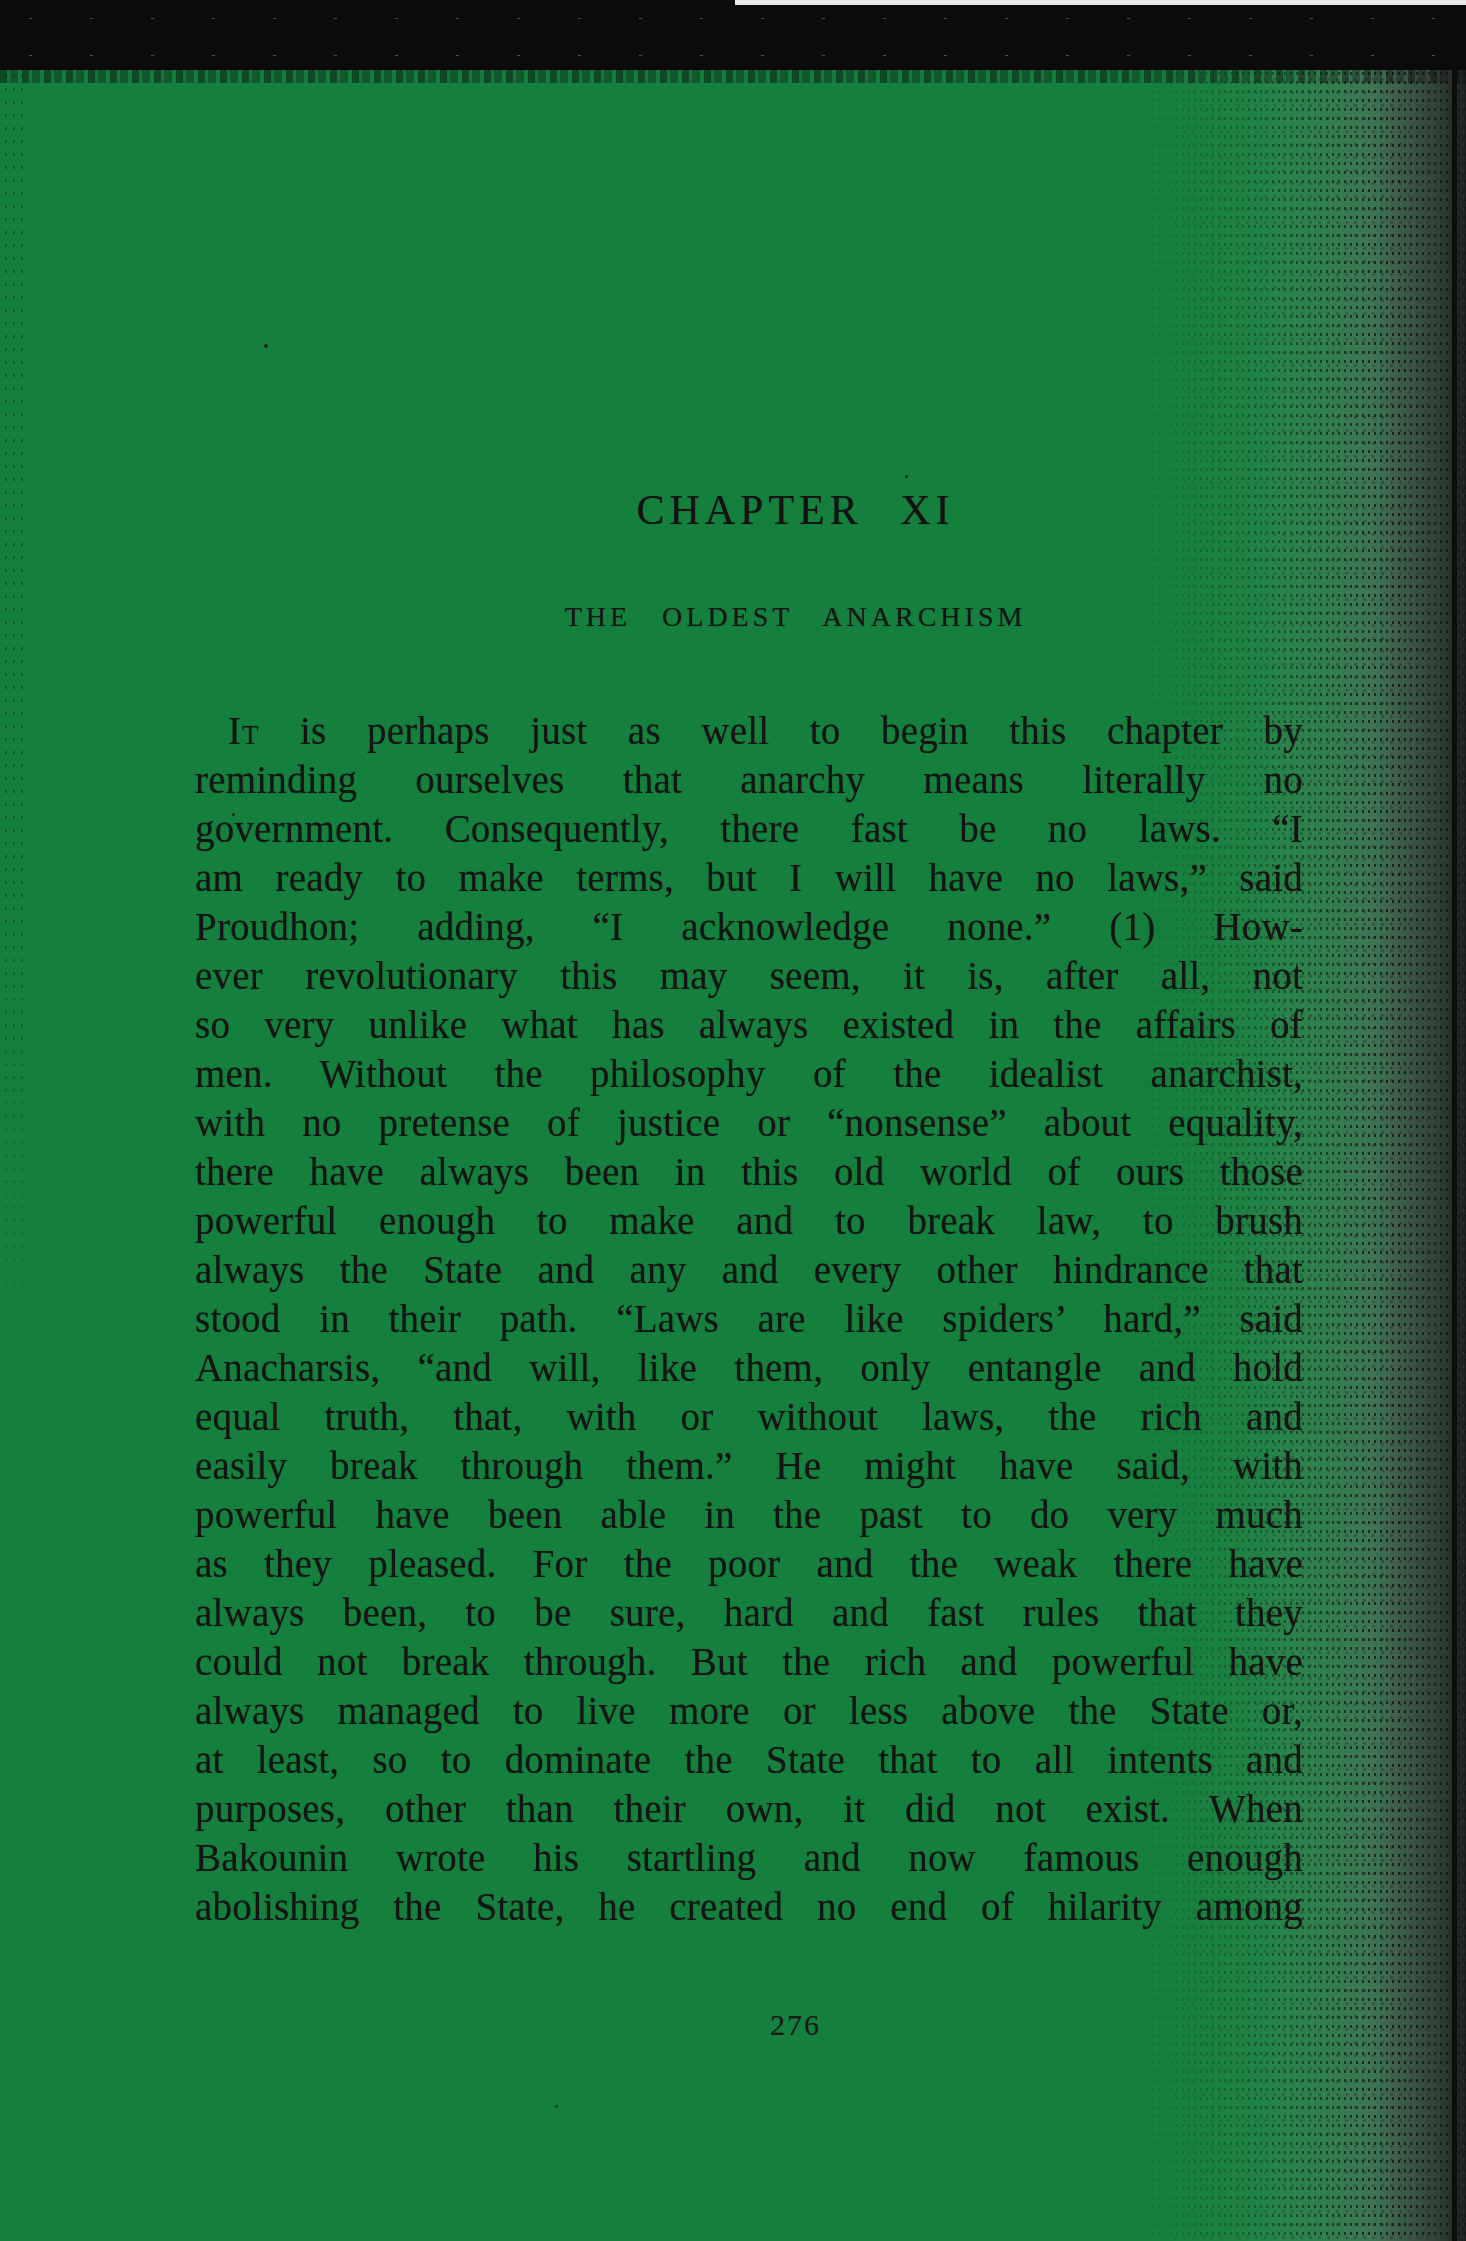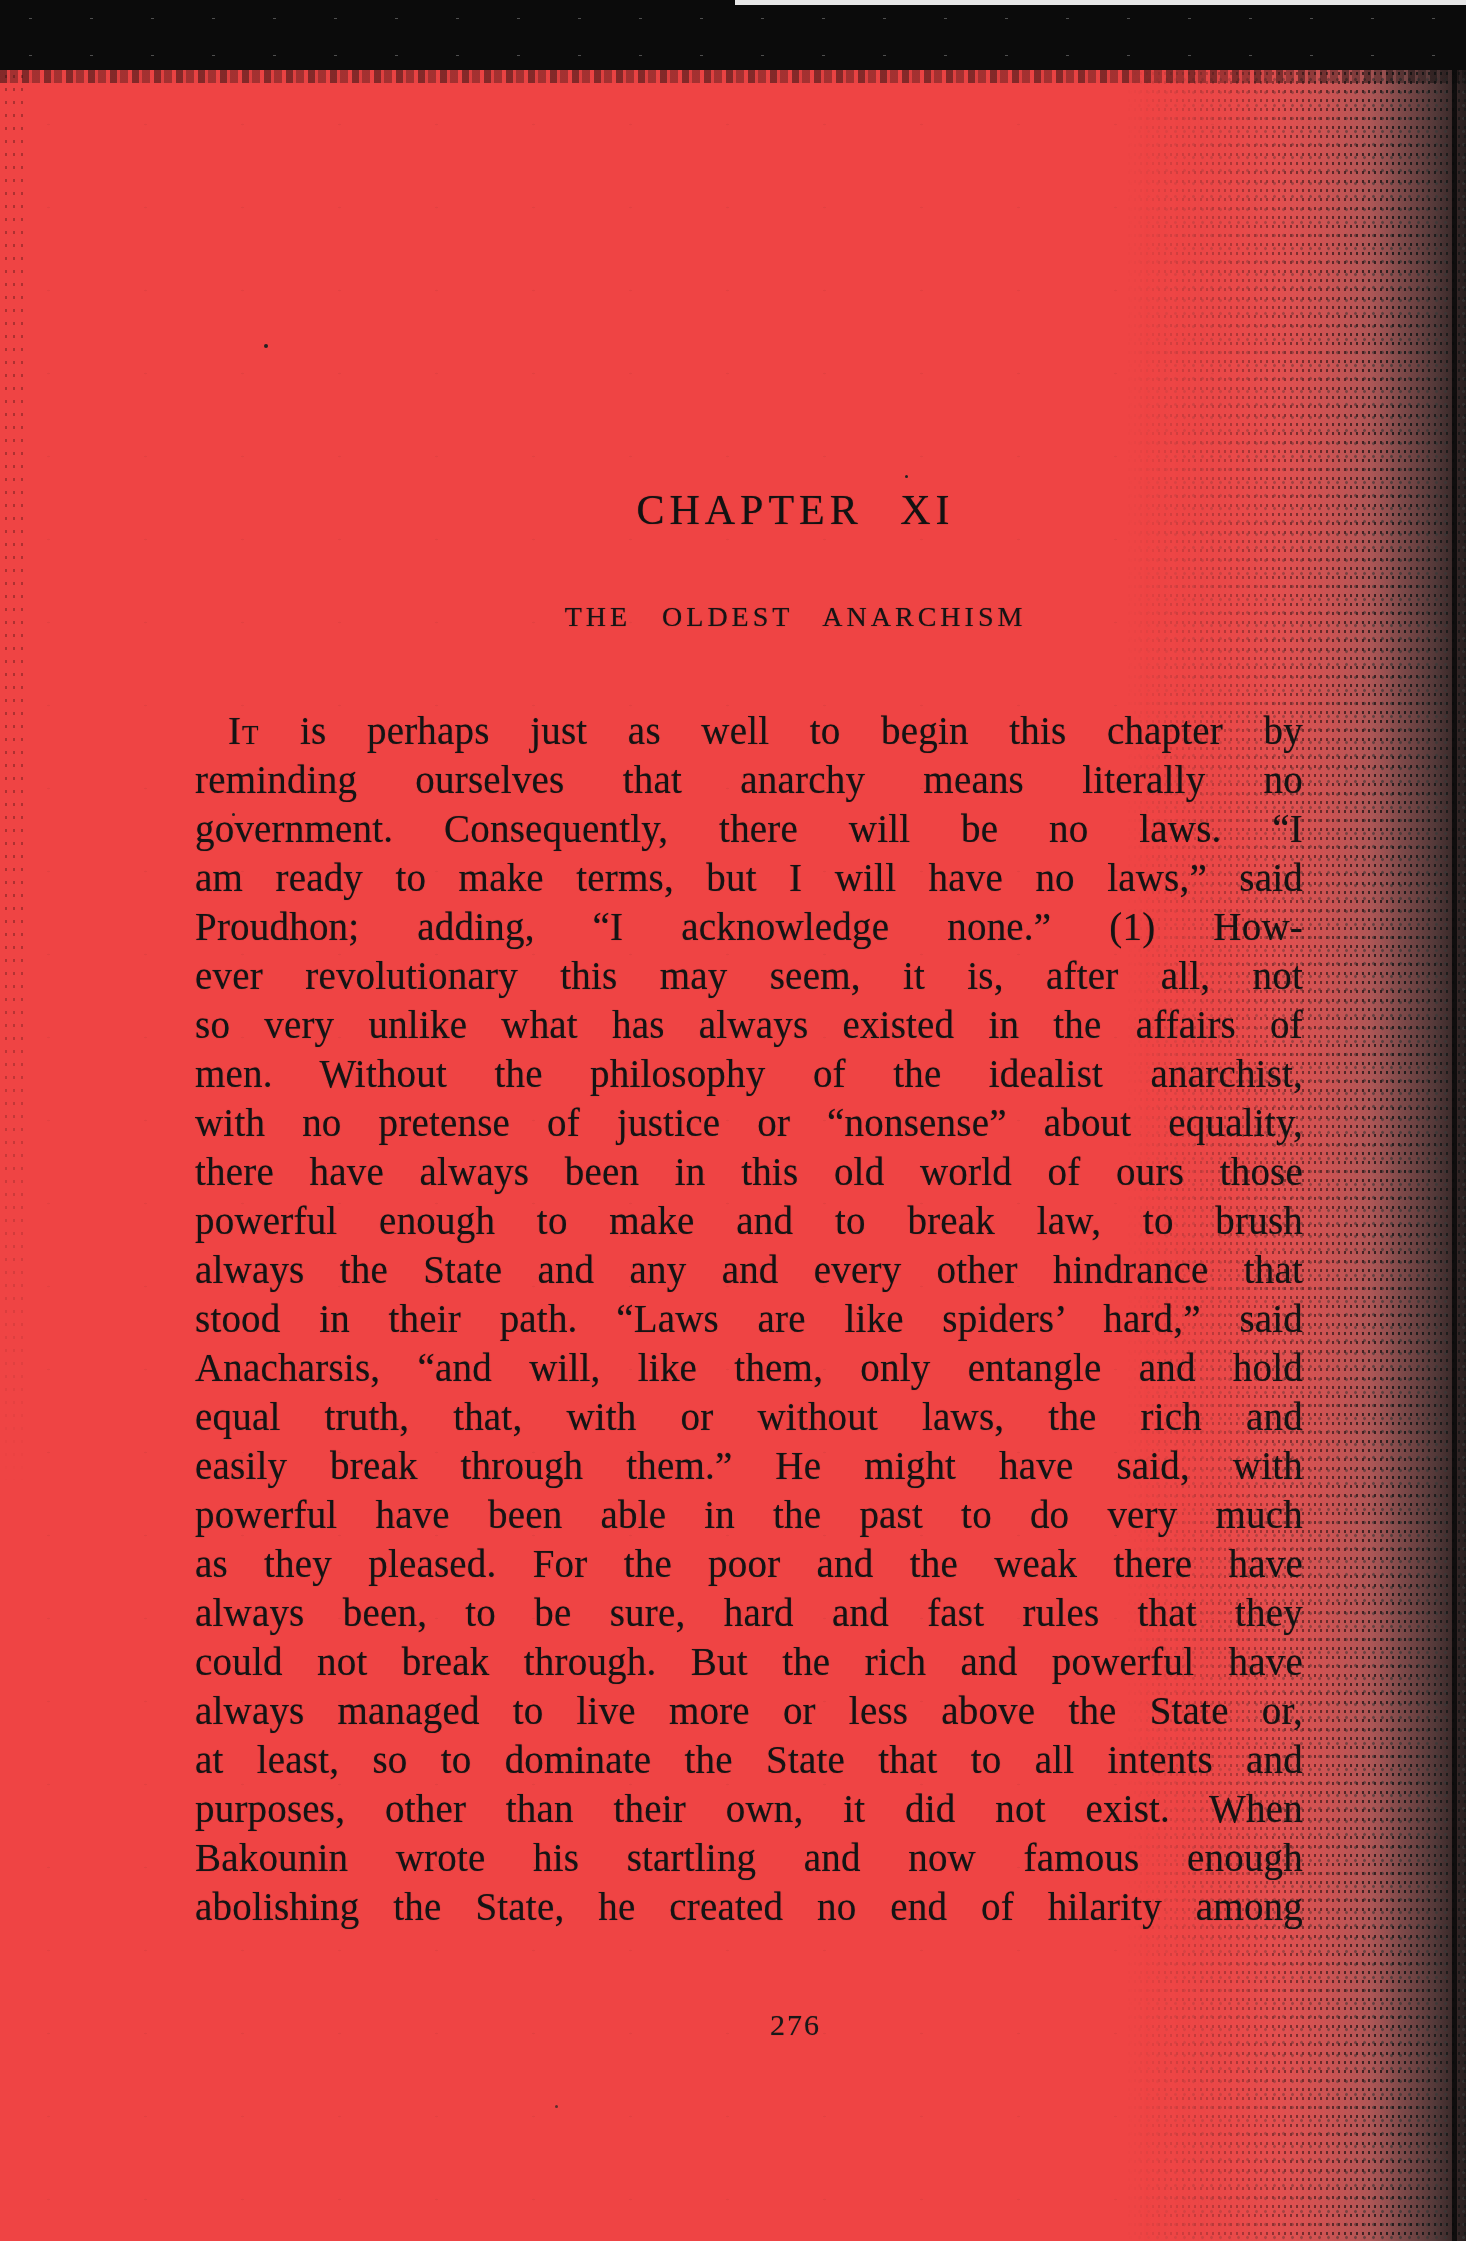--- a/index.html
+++ b/index.html
@@ -1,19 +1,19 @@
 <!DOCTYPE html>
 <html><head>
 <meta charset="utf-8">
 <style>
   html,body{margin:0;padding:0;background:#777;}
   .scan-page{
     position:relative;
     width:1466px;height:2241px;
-    background:#ef4444;
+    background:#15803d;
     overflow:hidden;
     font-family:"Liberation Serif", serif;
     color:#141414;
   }
   
   .scan-page::after{
     content:"";position:absolute;inset:0;pointer-events:none;
     background-image:radial-gradient(rgba(0,0,0,.05) 1px, transparent 1.2px);
     background-size:97px 83px;
   }
@@ -124,21 +124,21 @@
   <span class="speck s3"></span>
   <span class="speck s4"></span>
 
   <h1 class="chapter-heading">CHAPTER XI</h1>
 
   <h2 class="section-heading">THE OLDEST ANARCHISM</h2>
 
   <div class="body-paragraph">
       <div class="line first"><span class="lead">It</span> is perhaps just as well to begin this chapter by</div>
       <div class="line">reminding ourselves that anarchy means literally no</div>
-      <div class="line">government.  Consequently, there will be no laws.  “I</div>
+      <div class="line">government.  Consequently, there fast be no laws.  “I</div>
       <div class="line">am ready to make terms, but I will have no laws,” said</div>
       <div class="line">Proudhon; adding, “I acknowledge none.”  (1)  How-</div>
       <div class="line">ever revolutionary this may seem, it is, after all, not</div>
       <div class="line">so very unlike what has always existed in the affairs of</div>
       <div class="line">men.  Without the philosophy of the idealist anarchist,</div>
       <div class="line">with no pretense of justice or “nonsense” about equality,</div>
       <div class="line">there have always been in this old world of ours those</div>
       <div class="line">powerful enough to make and to break law, to brush</div>
       <div class="line">always the State and any and every other hindrance that</div>
       <div class="line">stood in their path.  “Laws are like spiders’ hard,” said</div>

